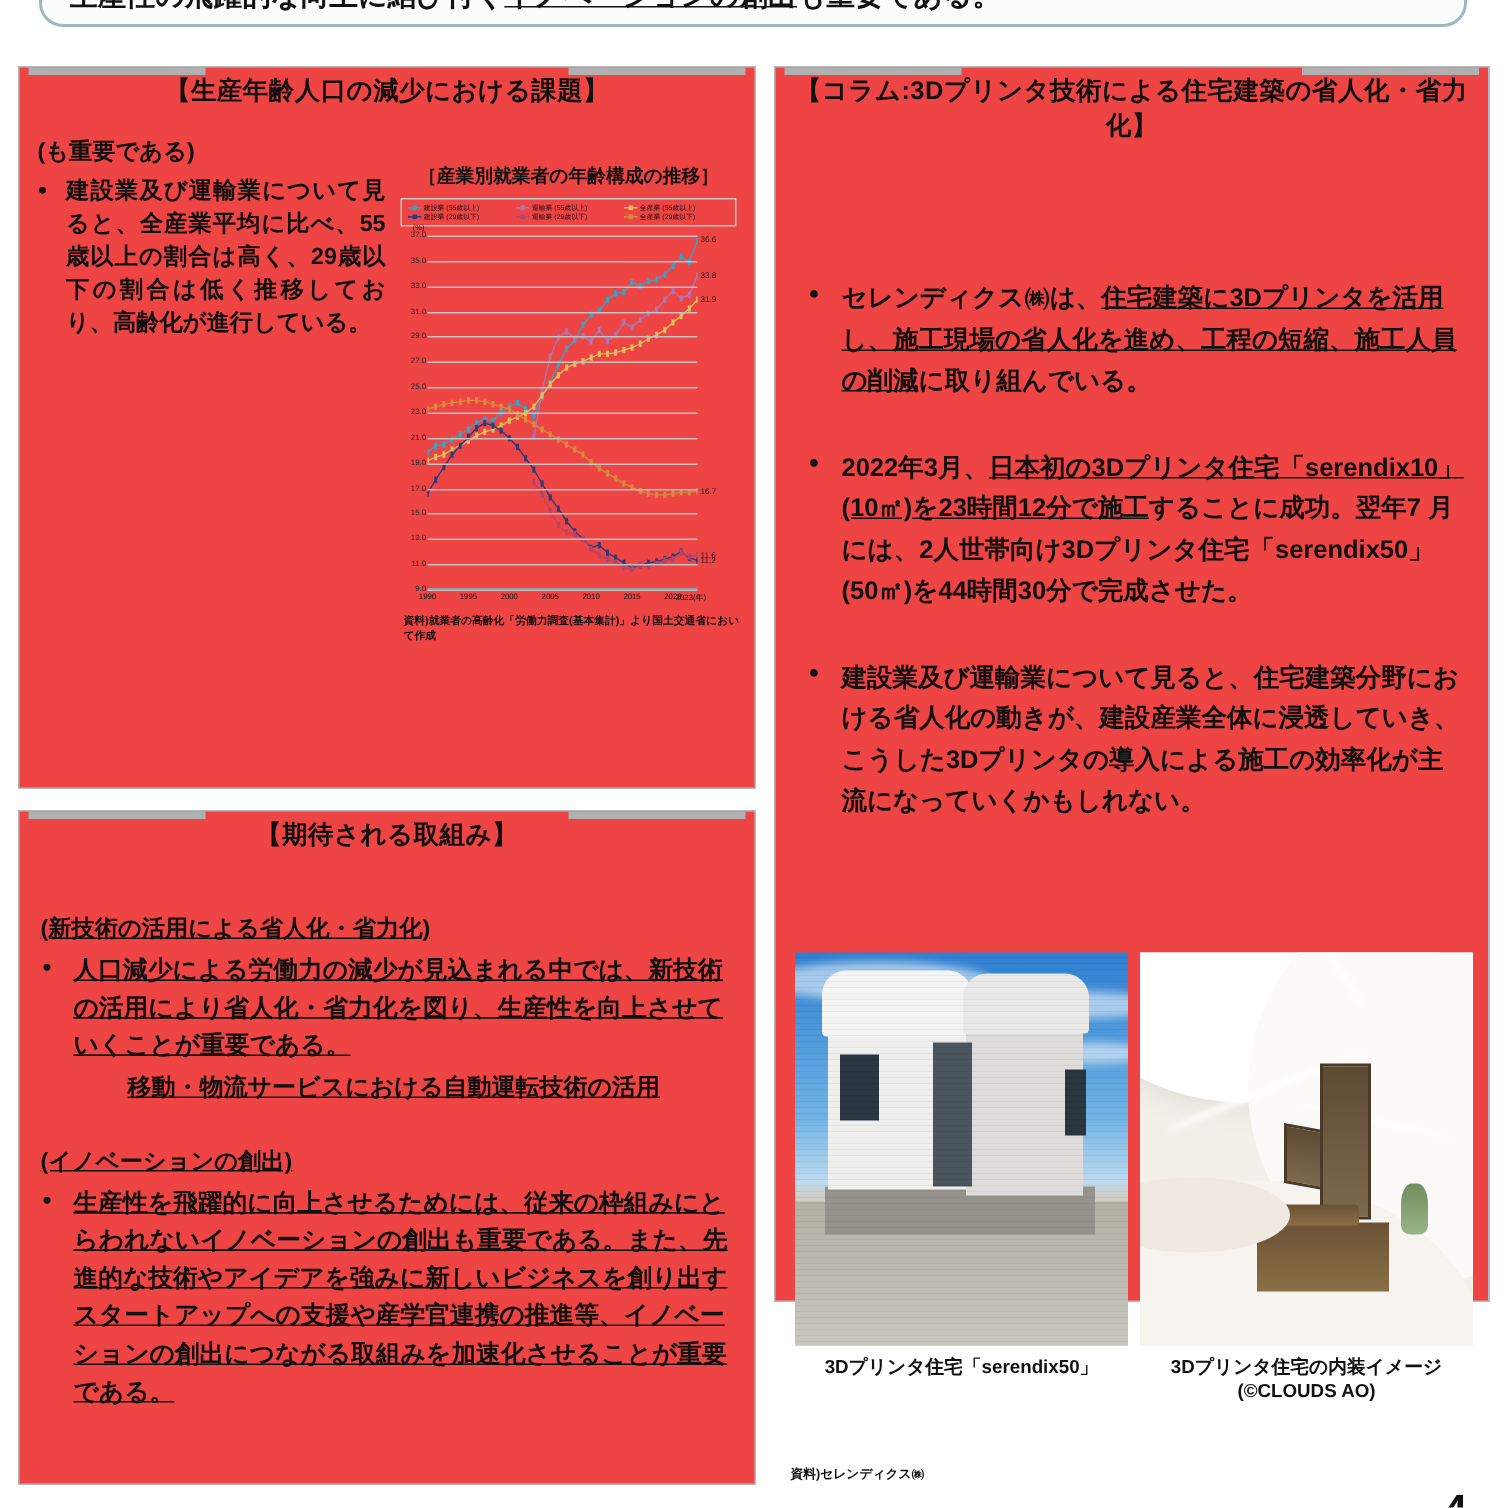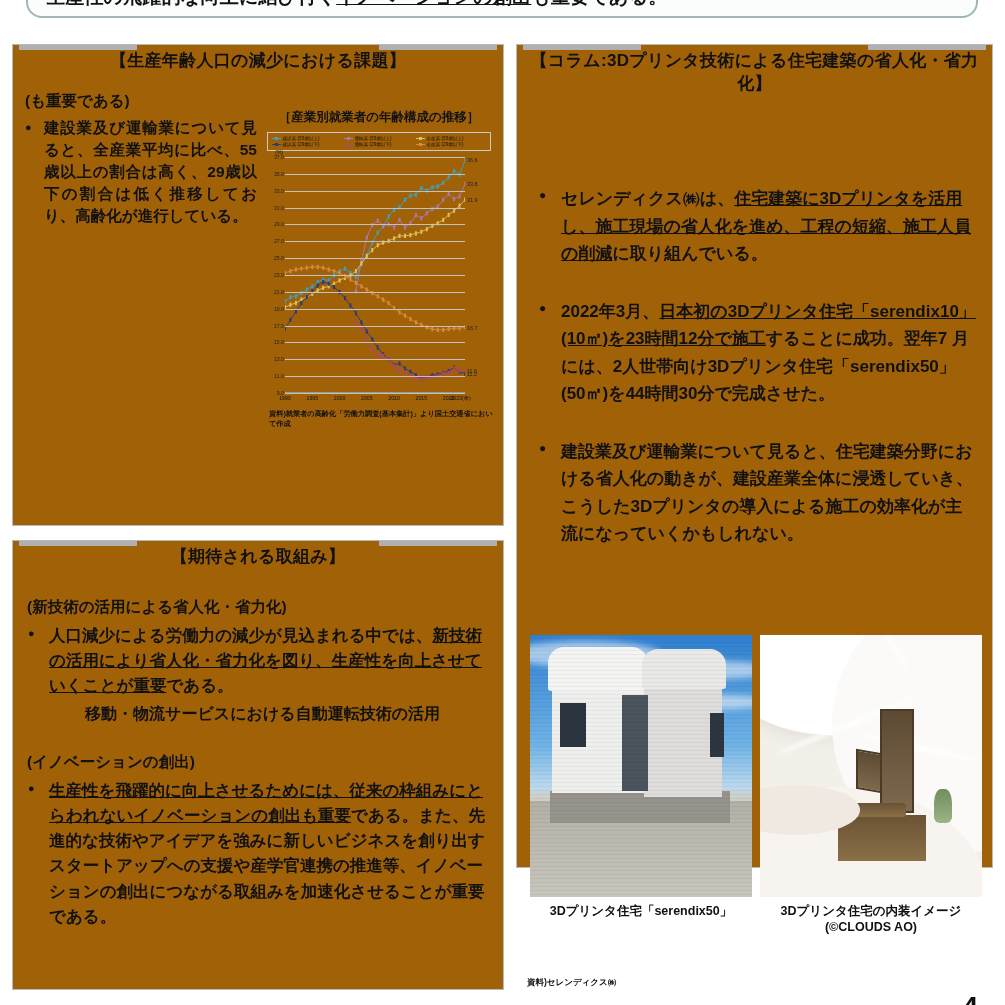--- a/index.html
+++ b/index.html
@@ -21,21 +21,21 @@
     background: #fbfdfd;
     overflow: hidden;
   }
   .top-banner .tb-text {
     position: absolute; left: 18px; top: 26px; white-space: nowrap;
     font-size: 19px; font-weight: bold; letter-spacing: .2px; color: #111;
   }
   .top-banner .tb-text u { text-decoration: underline; }
 
   
-  .panel { position: absolute; background: #a16207; border: 1px solid #b9b9b9; }
+  .panel { position: absolute; background: #ef4444; border: 1px solid #b9b9b9; }
   .panel-title-wrap {
     position: relative; height: 34px; margin-top: 4px;
   }
   .panel-title {
     position: absolute; left: 0; right: 0; top: 0;
     text-align: center; font-weight: bold; font-size: 17px; letter-spacing: .3px;
   }
   .rule-l, .rule-r {
     position: absolute; top: -4px; height: 5px; background: #b0b0b0;
   }
@@ -117,21 +117,21 @@
 
   
   .ph2 { background: #f3efe9; }
   .ph2 .curve { position: absolute; border-radius: 50%; }
   .ph2 .glow { position: absolute; background: #fff; filter: blur(2px); border-radius: 50%; }
   .ph2 .furn { position: absolute; background: linear-gradient(#6b5235, #8a7046); }
   .ph2 .panelimg { position: absolute; background: linear-gradient(#5d4a33, #7d6a4d); border: 2px solid #4a3a26; }
   .ph2 .plant { position: absolute; }
 
   
-  .bp-body { position: absolute; left: 14px; top: 56px; width: 468px; }
+  .bp-body { position: absolute; left: 14px; top: 68px; width: 468px; text-decoration: underline; }
   ul.bl3 { list-style: none; margin: 0; padding: 0; }
   ul.bl3 > li {
     position: relative; padding-left: 22px; margin-bottom: 4px;
     font-size: 16.5px; font-weight: bold; line-height: 1.52;
   }
   ul.bl3 > li:before {
     content: "\25CF"; position: absolute; left: 1px; top: 0; font-size: 11px; line-height: 1.85;
   }
   .ex-line { font-size: 16px; font-weight: bold; line-height: 1.5; padding-left: 34px; }
   .ex-line2 { font-size: 16px; font-weight: bold; line-height: 1.5; padding-left: 58px; }

